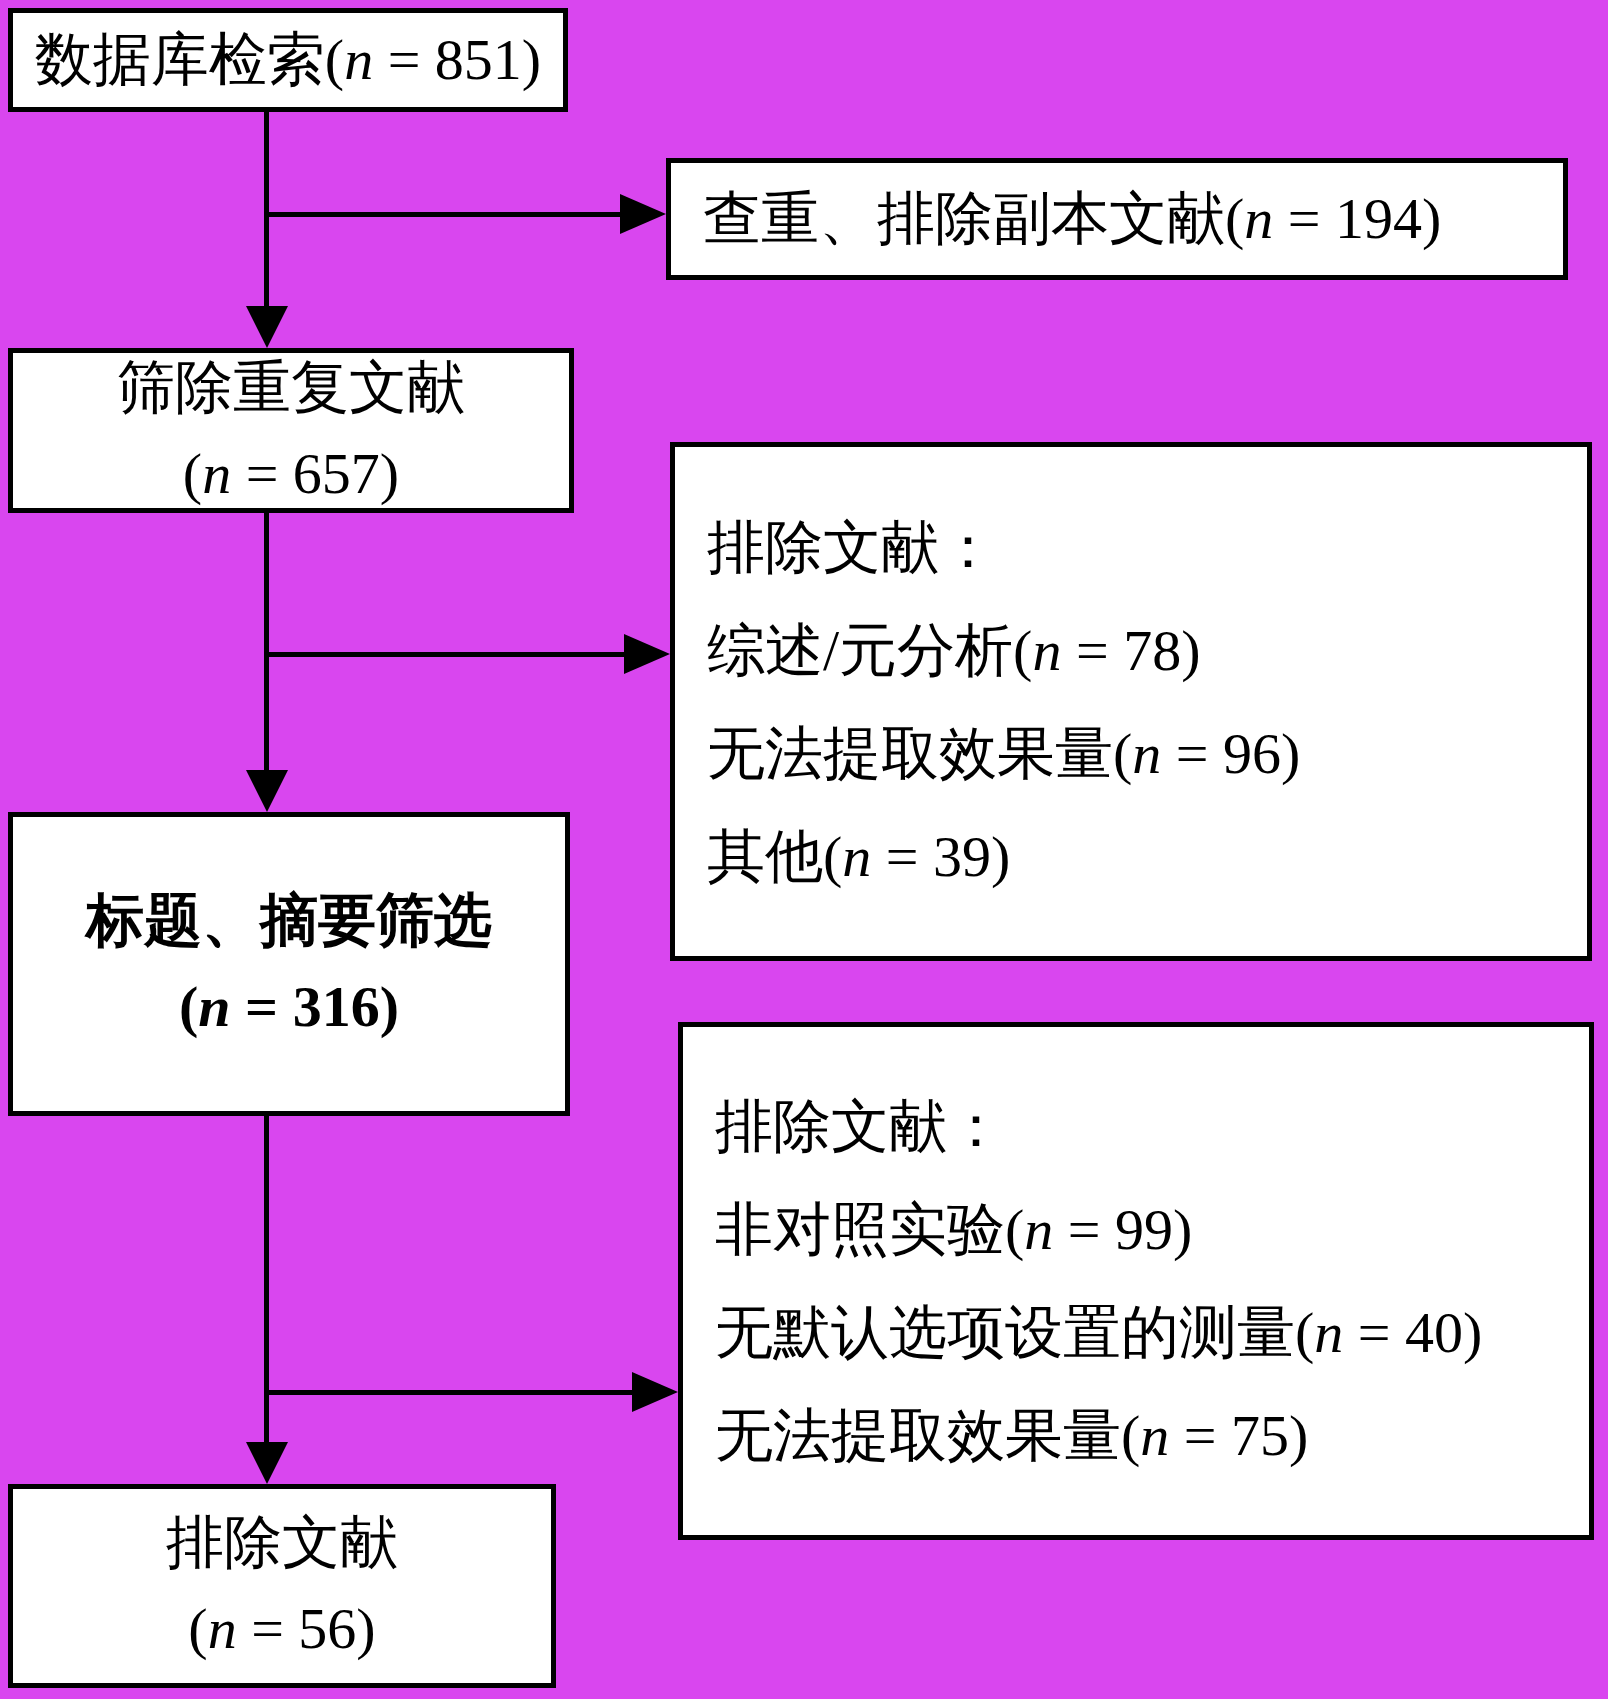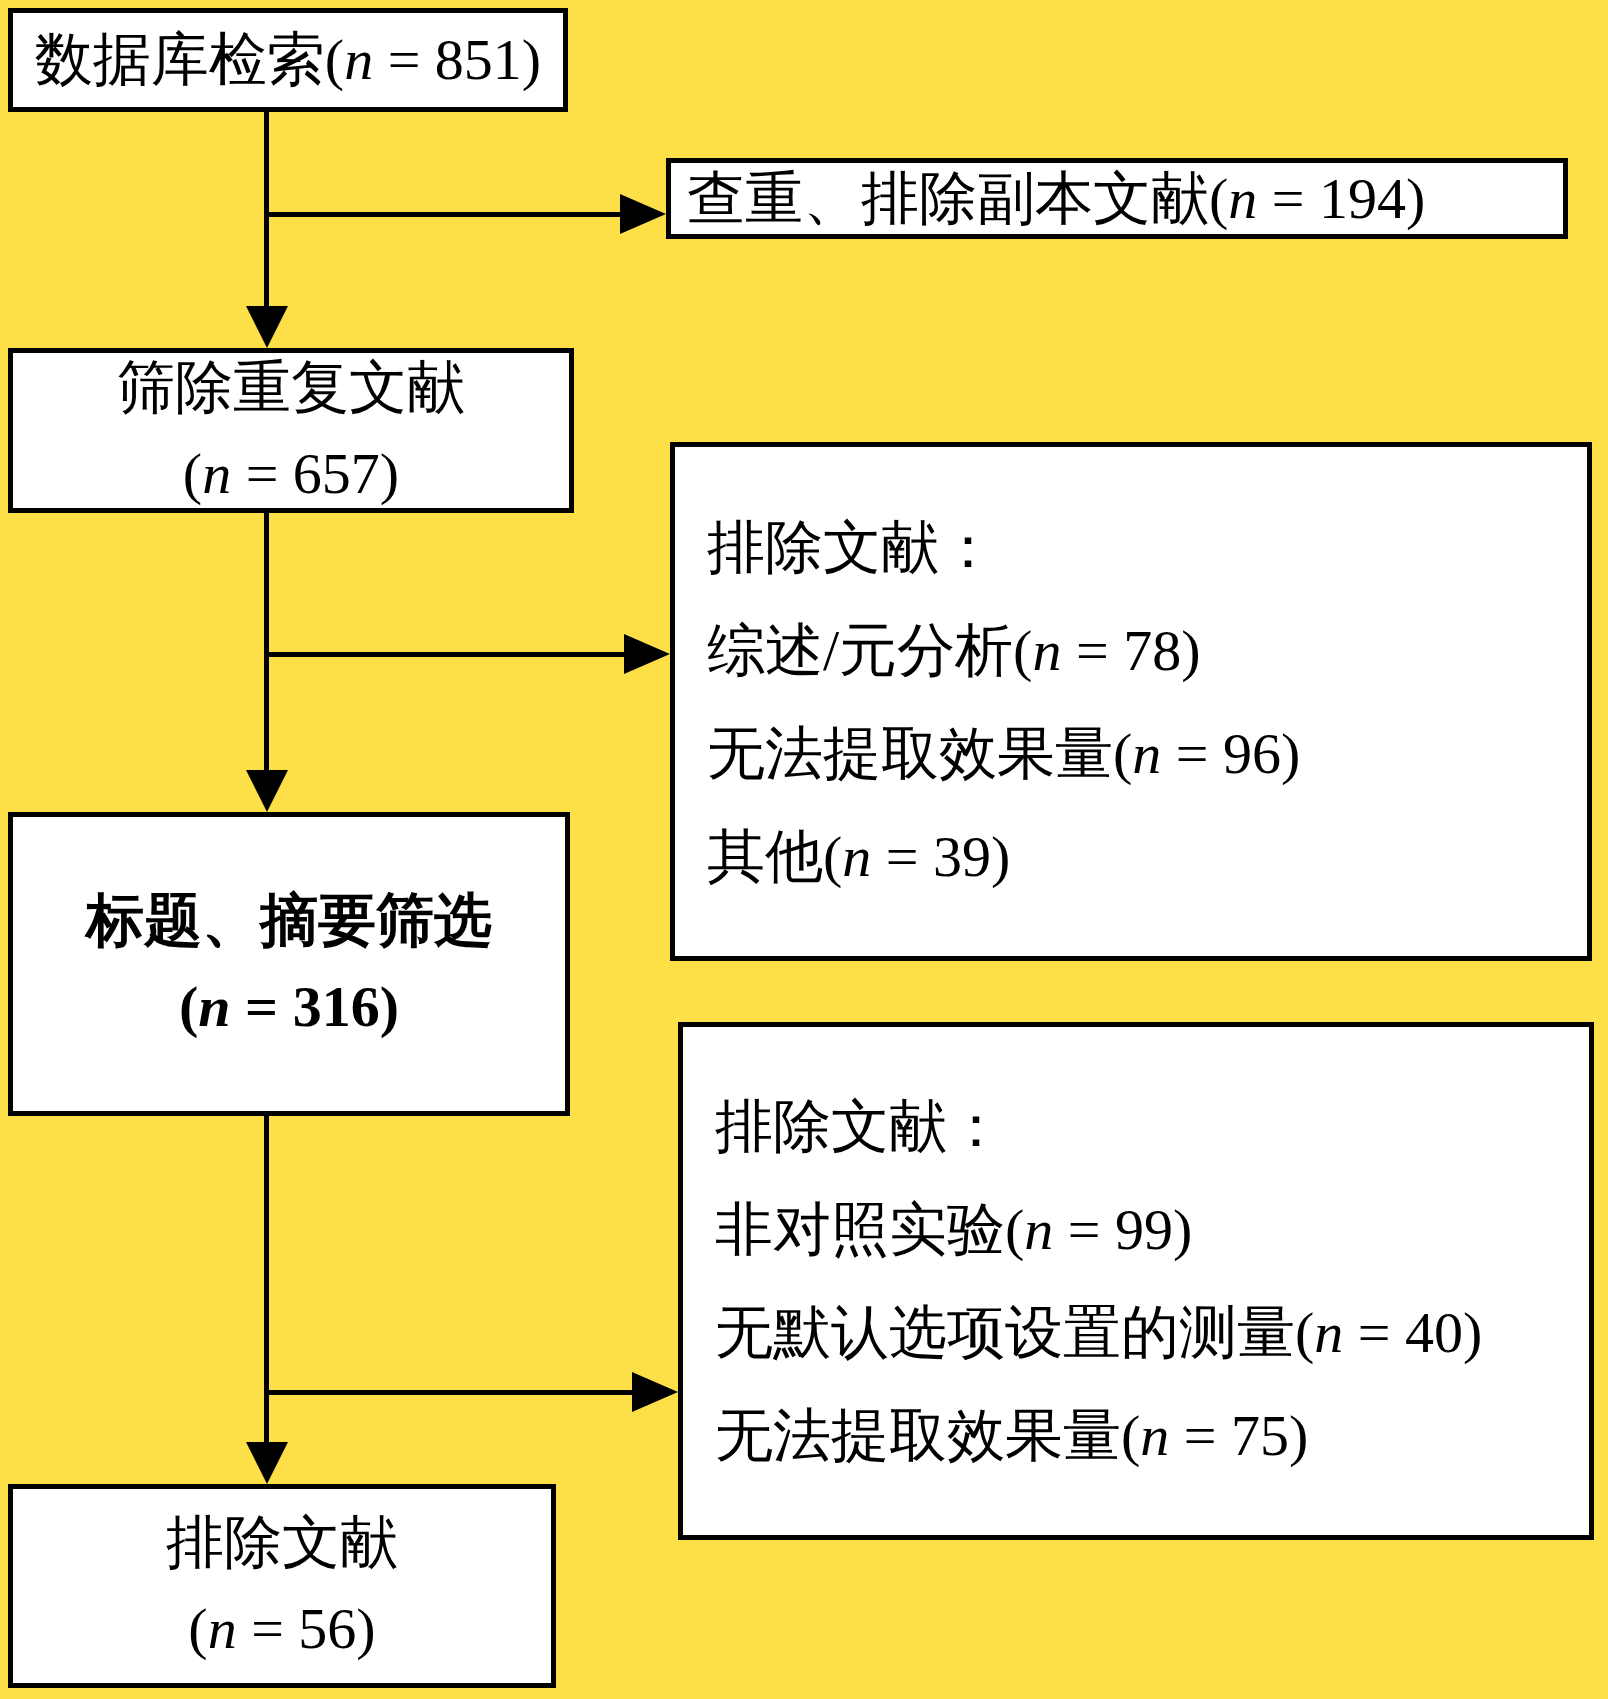--- a/index.html
+++ b/index.html
@@ -1,20 +1,20 @@
 <!DOCTYPE html>
 <html><head>
 <meta charset="utf-8">
 <style>
   html,body{margin:0;padding:0;background:#ffffff;}
   #canvas{
     position:relative;
     width:1608px;
     height:1699px;
-    background:#fde047;
+    background:#d946ef;
     font-family:"Liberation Serif","DejaVu Serif",serif;
     color:#000;
   }
   .box{
     position:absolute;
     border:5px solid #000;
     box-sizing:border-box;
     background:#ffffff;
     display:flex;
     flex-direction:column;
@@ -61,21 +61,21 @@
   <div class="box center two" style="left:8px; top:812px; width:562px; height:304px;font-weight:bold;">
     <div class="line fmt-n">标题、摘要筛选</div>
     <div class="line fmt-n">(<span class="nvar">n</span> = 316)</div>
   </div>
 
   <div class="box center two" style="left:8px; top:1484px; width:548px; height:204px;">
     <div class="line fmt-n">排除文献</div>
     <div class="line fmt-n">(<span class="nvar">n</span> = 56)</div>
   </div>
 
-  <div class="box single leftalign" style="left:666px; top:158px; width:902px; height:81px;padding-left:16px;">
+  <div class="box single leftalign" style="left:666px; top:158px; width:902px; height:122px;">
     <div class="line fmt-n">查重、排除副本文献(<span class="nvar">n</span> = 194)</div>
   </div>
 
   <div class="box leftalign" style="left:670px; top:442px; width:922px; height:519px;">
     <div class="line fmt-n">排除文献：</div>
     <div class="line fmt-n">综述/元分析(<span class="nvar">n</span> = 78)</div>
     <div class="line fmt-n">无法提取效果量(<span class="nvar">n</span> = 96)</div>
     <div class="line fmt-n">其他(<span class="nvar">n</span> = 39)</div>
   </div>
 

